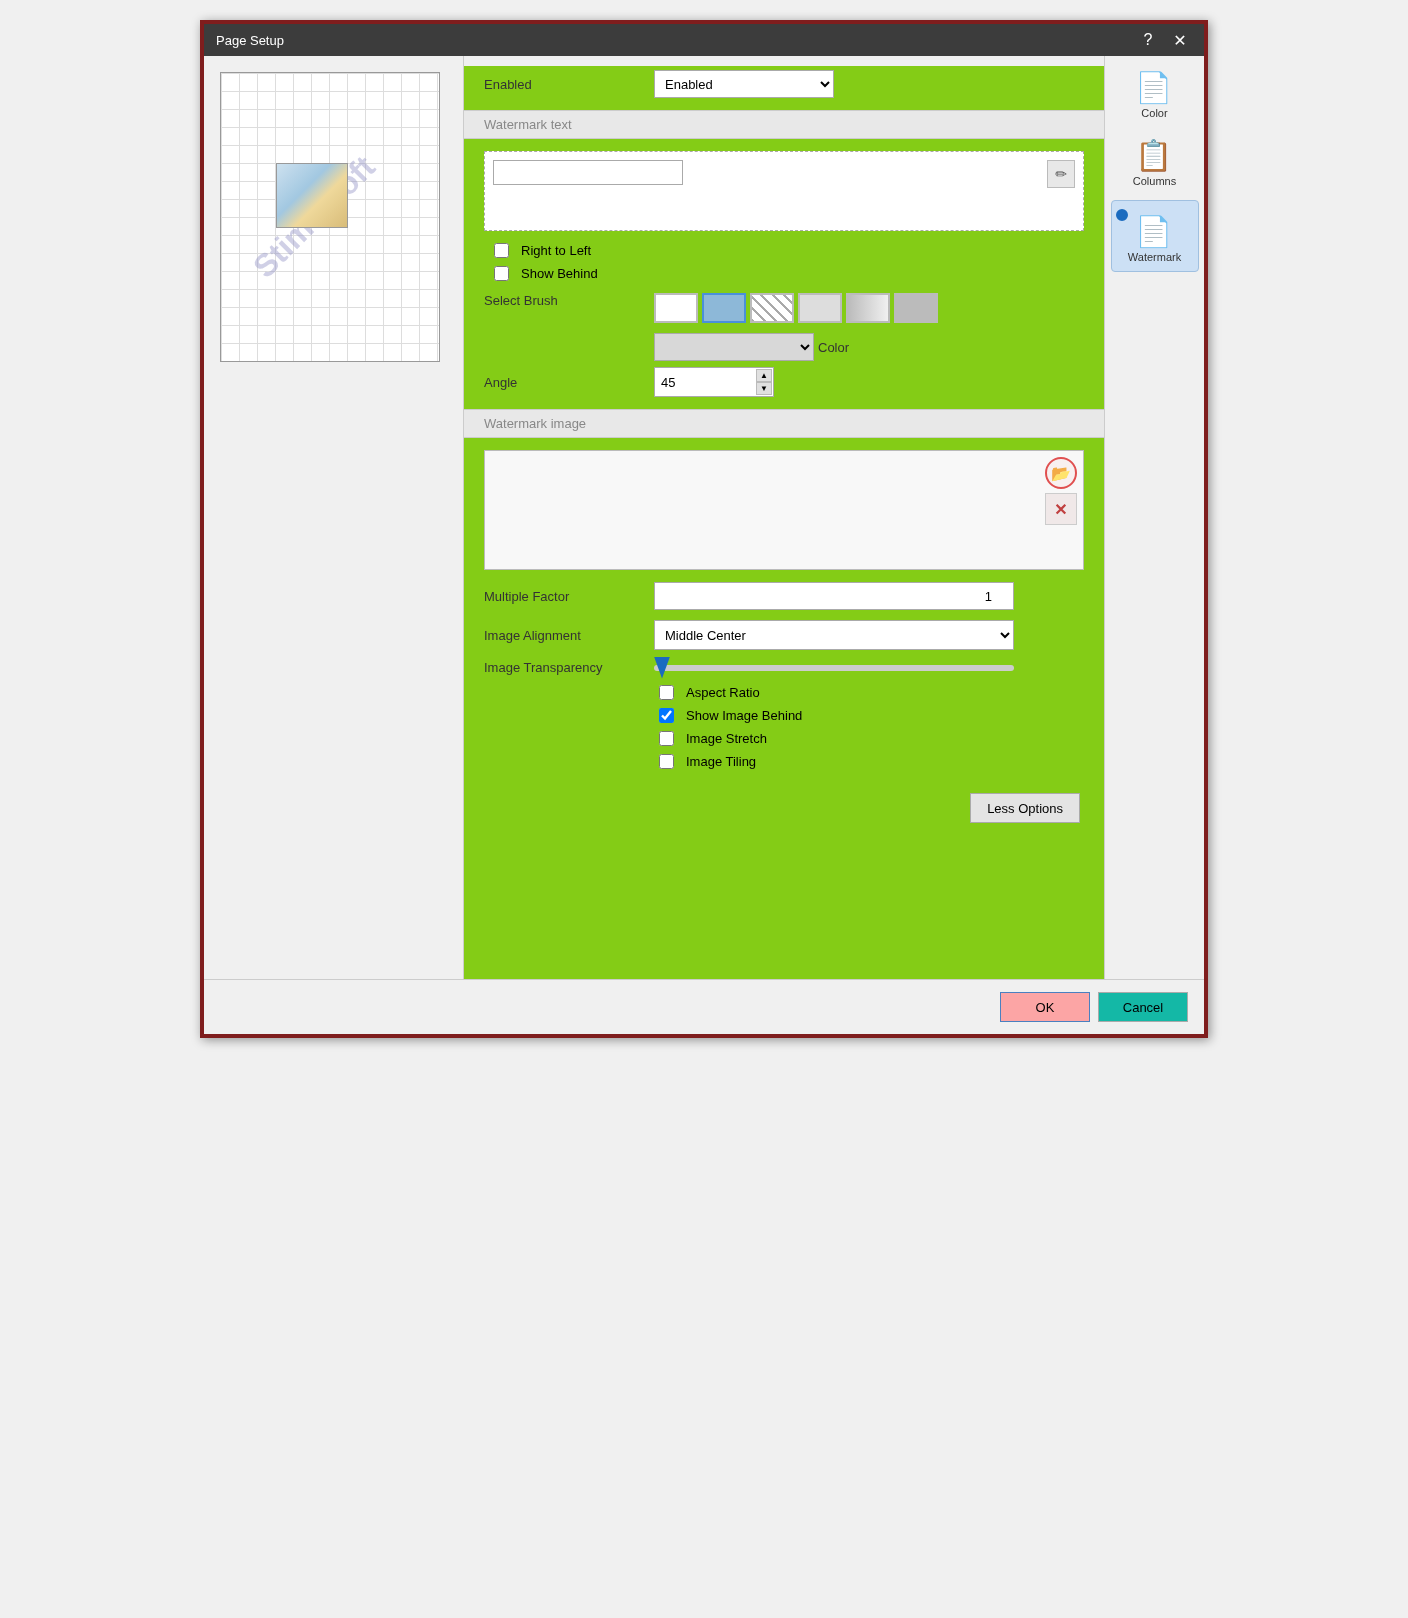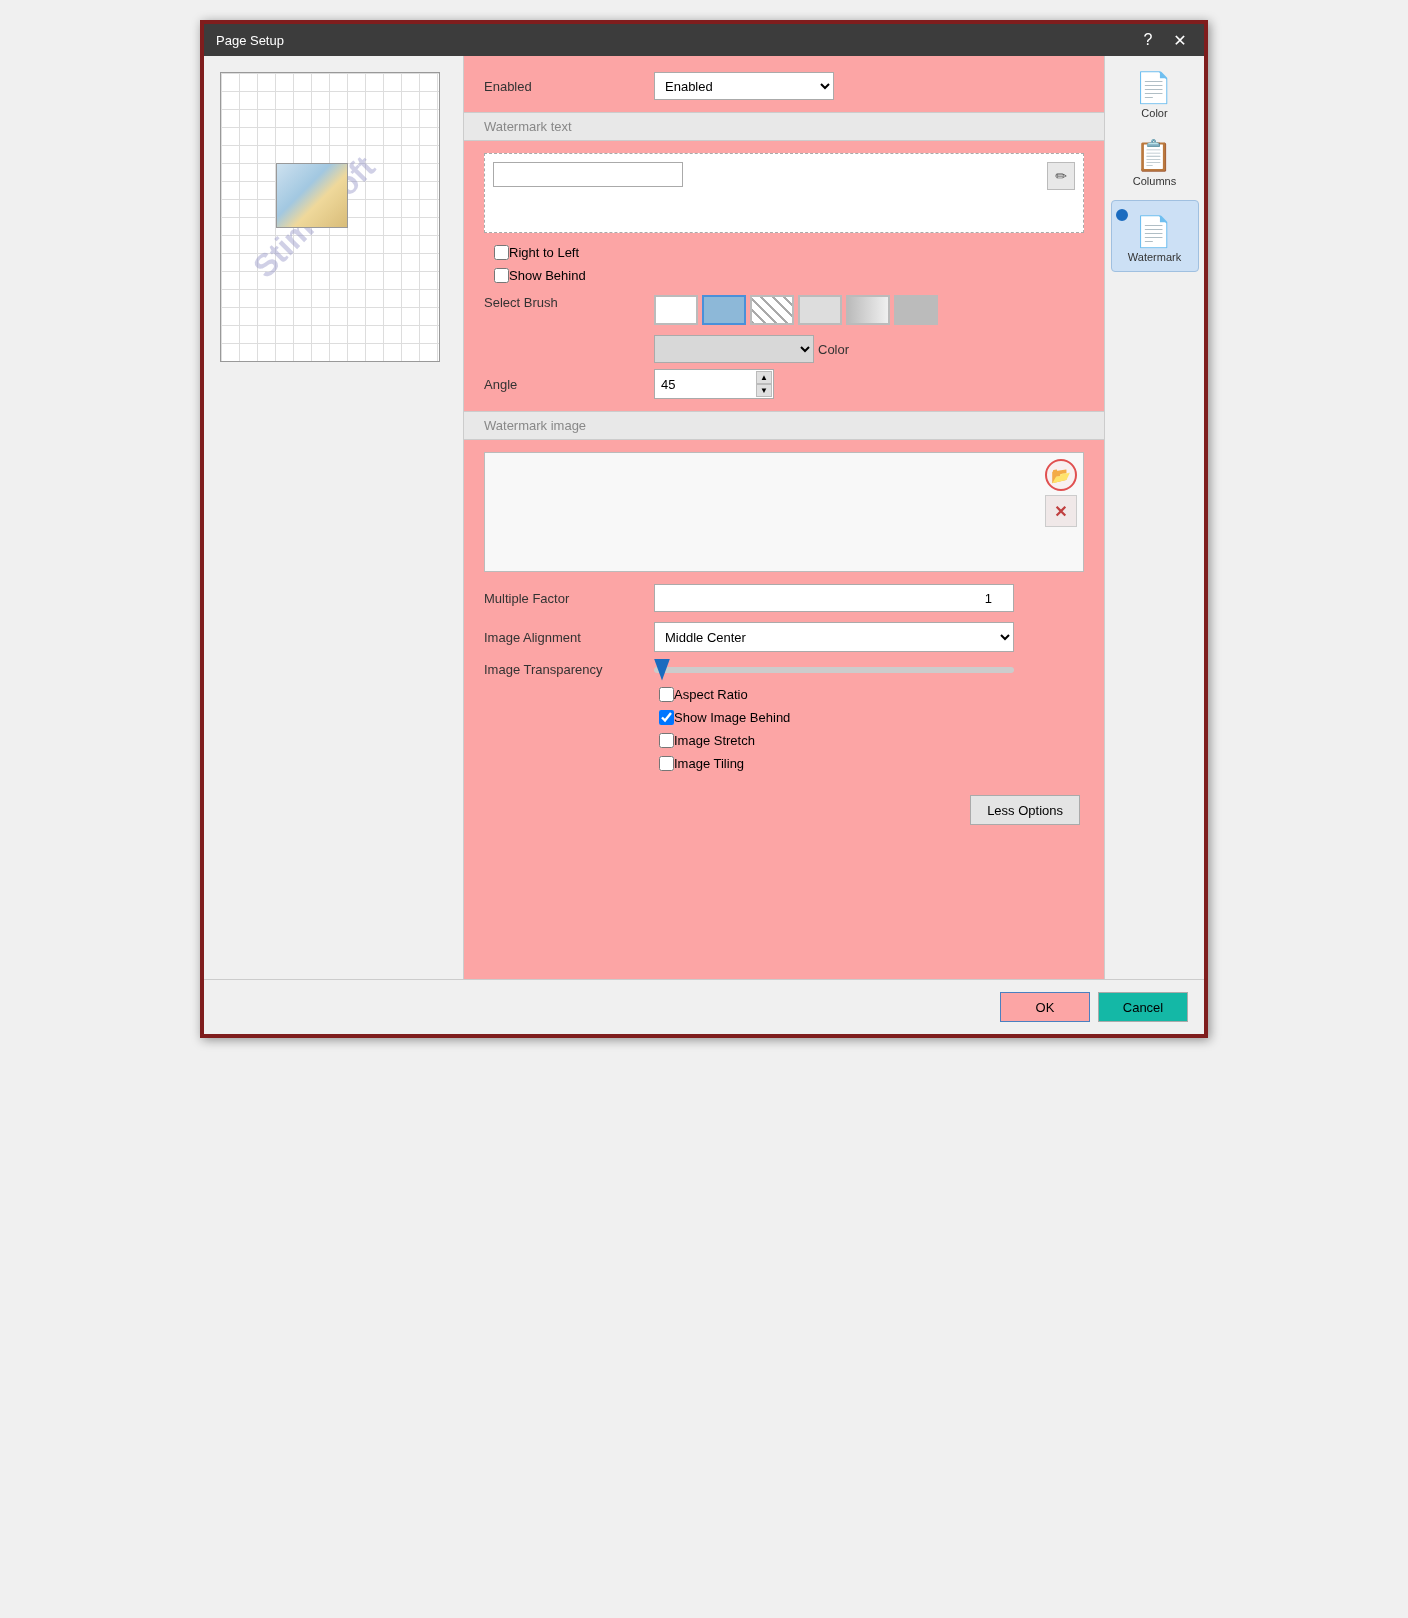--- a/index.html
+++ b/index.html
@@ -129,23 +129,24 @@
       border-radius: 50%;
       border: 2px solid #1a6bbf;
       background: #1a6bbf;
       align-self: flex-start;
       margin-bottom: -8px;
     }
 
     
     .main-content {
       flex: 1;
-      padding: 16px 20px;
+      padding: 4px 20px;
       overflow-y: auto;
-      background: #fca5a5;
+      background: #84cc16;
+      margin-top: 10px;
     }
 
     .form-row {
       display: flex;
       align-items: center;
       margin-bottom: 10px;
     }
     .form-label {
       width: 170px;
       color: #333;
@@ -209,21 +210,21 @@
       justify-content: center;
       font-size: 14px;
       color: #555;
     }
 
     
     .checkbox-row {
       display: flex;
       align-items: center;
       margin-bottom: 8px;
-      gap: 0;
+      gap: 12px;
     }
     .checkbox-row input[type="checkbox"] {
       width: 15px;
       height: 15px;
       cursor: pointer;
     }
 
     
     .brush-container {
       display: flex;

